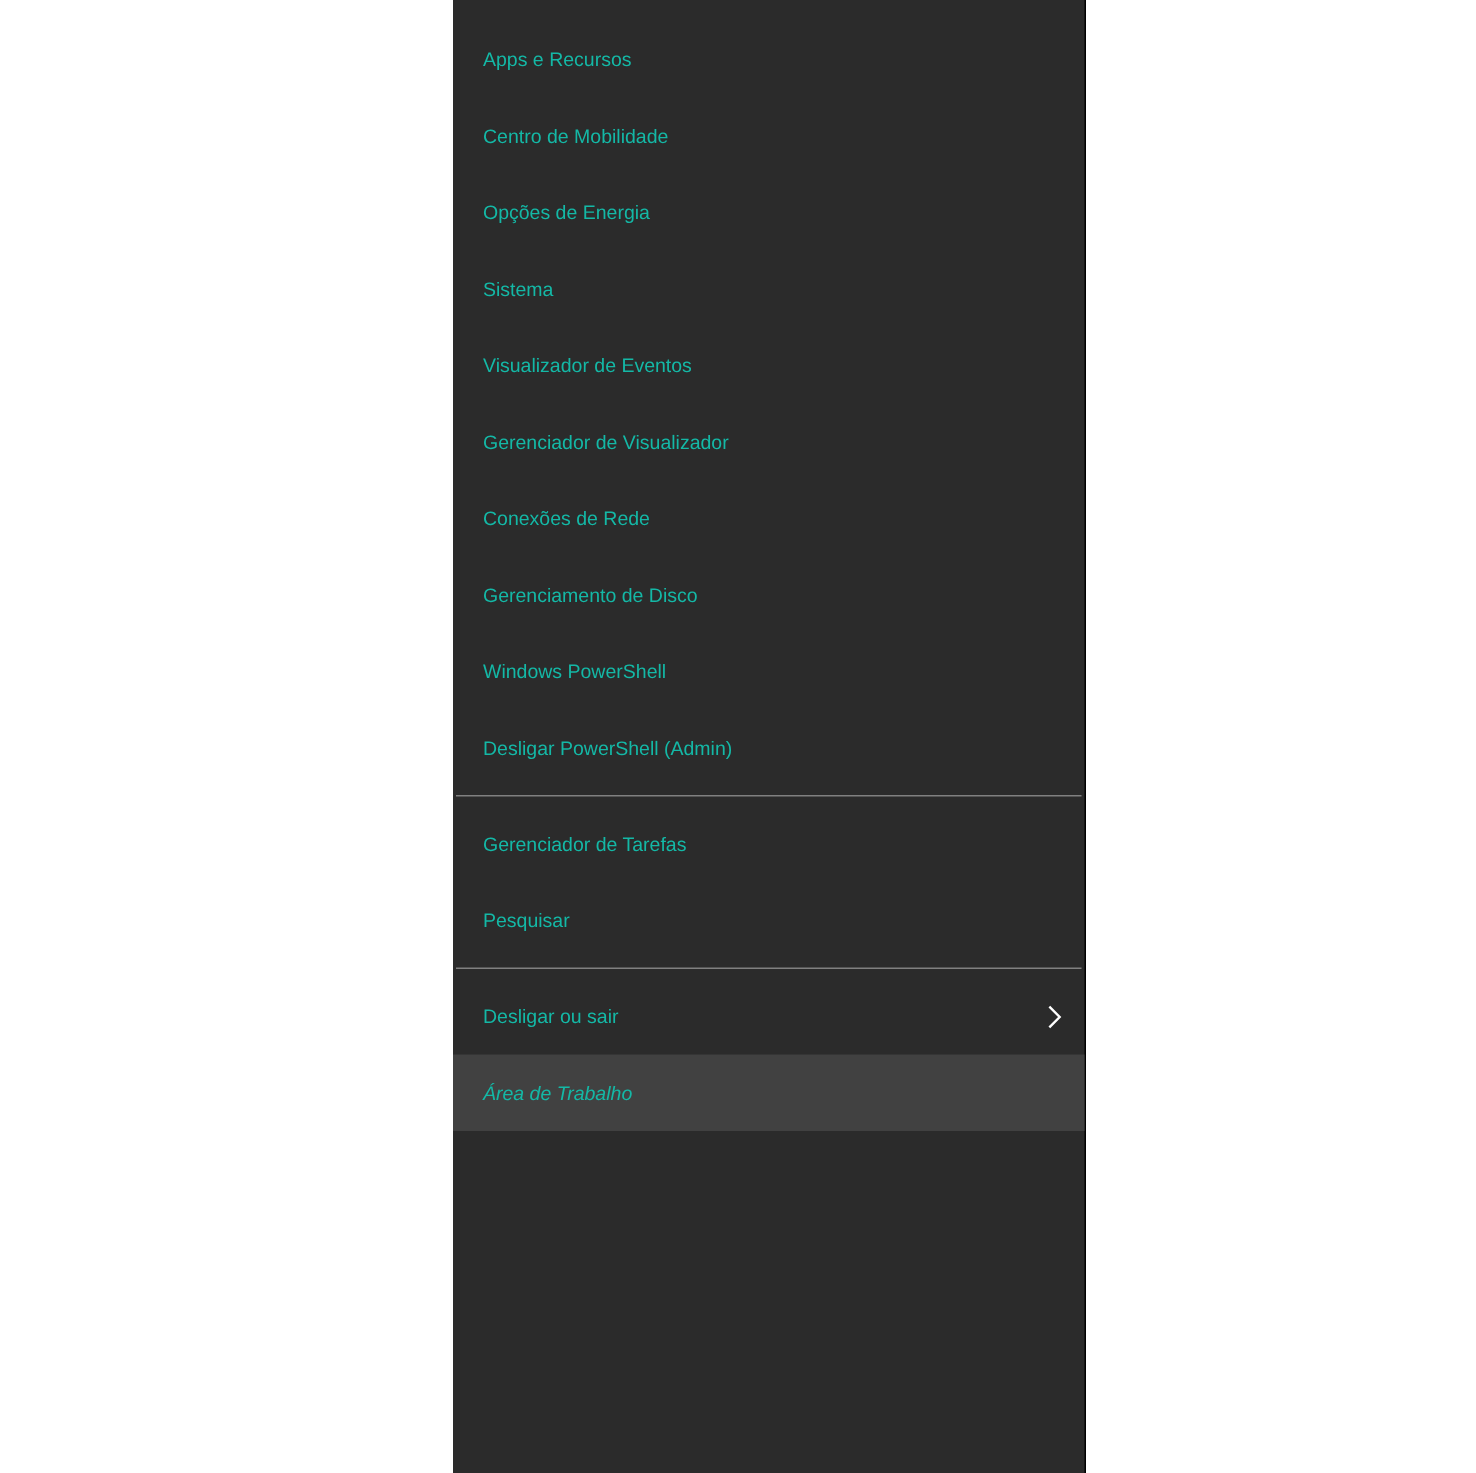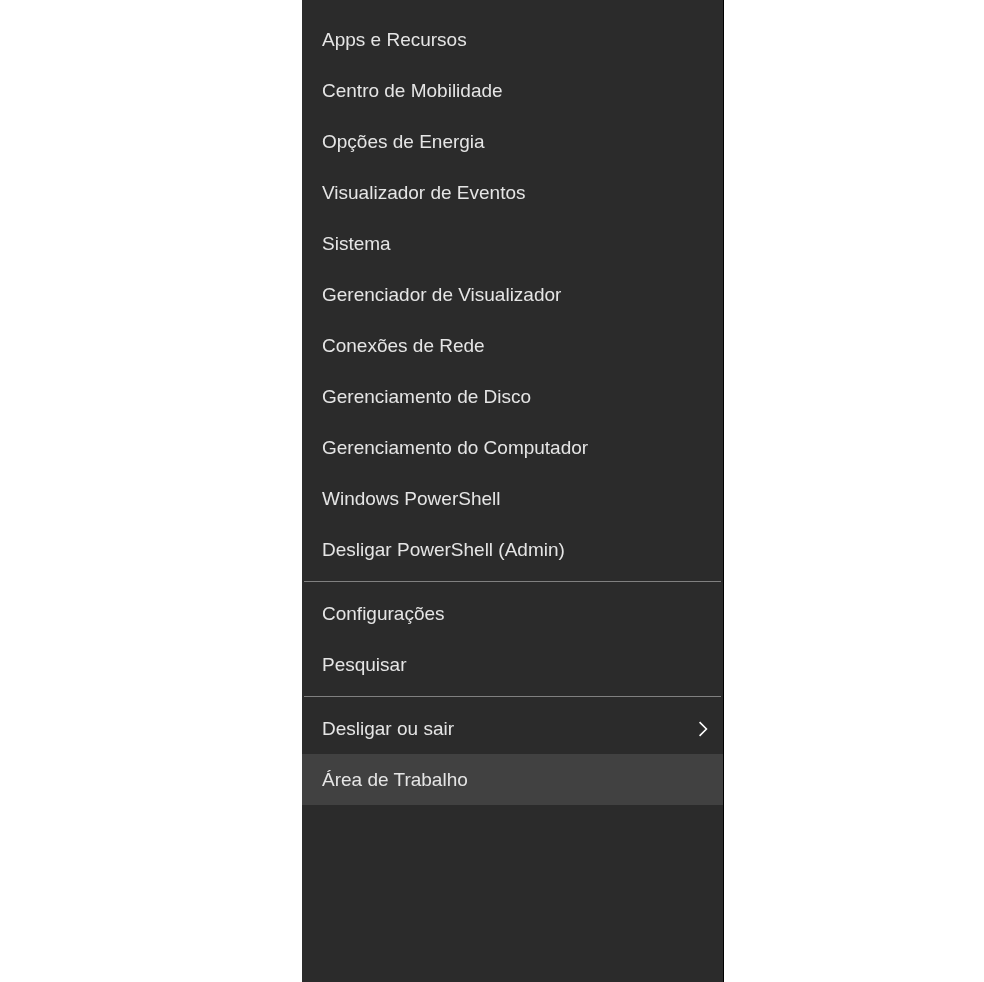--- a/index.html
+++ b/index.html
@@ -35,28 +35,29 @@
     color: #1a6fd4;
     font-size: 10px;
     line-height: 6px;
   }
   .menu-item {
     height: 51px;
     display: flex;
     align-items: center;
     padding-left: 20px;
     padding-right: 14px;
-    color: #e5e5e5;
-    font-size: 19px;
+    color: #14b8a6;
+    font-size: 13px;
     font-weight: 400;
     cursor: default;
     position: relative;
   }
   .menu-item.hover {
     background: #414141;
+    font-style: italic;
   }
   .menu-item .label {
     flex: 1;
   }
   .menu-item .chevron {
     width: 12px;
     height: 12px;
     display: inline-flex;
     align-items: center;
     justify-content: center;
@@ -85,48 +86,45 @@
   <div class="menu-item">
     <span class="label">Apps e Recursos</span>
   </div>
   <div class="menu-item">
     <span class="label">Centro de Mobilidade</span>
   </div>
   <div class="menu-item">
     <span class="label">Opções de Energia</span>
   </div>
   <div class="menu-item">
-    <span class="label">Visualizador de Eventos</span>
+    <span class="label">Sistema</span>
   </div>
   <div class="menu-item">
-    <span class="label">Sistema</span>
+    <span class="label">Visualizador de Eventos</span>
   </div>
   <div class="menu-item">
     <span class="label">Gerenciador de Visualizador</span>
   </div>
   <div class="menu-item">
     <span class="label">Conexões de Rede</span>
   </div>
   <div class="menu-item">
     <span class="label">Gerenciamento de Disco</span>
   </div>
   <div class="menu-item">
-    <span class="label">Gerenciamento do Computador</span>
-  </div>
-  <div class="menu-item">
     <span class="label">Windows PowerShell</span>
   </div>
   <div class="menu-item">
     <span class="label">Desligar PowerShell (Admin)</span>
   </div>
 
   <div class="divider"></div>
 
   <div class="menu-item">
-    <span class="label">Configurações</span>
+    <span class="label">Gerenciador de Tarefas</span>
   </div>
   <div class="menu-item">
     <span class="label">Pesquisar</span>
   </div>
 
   <div class="divider"></div>
 
   <div class="menu-item">
     <span class="label">Desligar ou sair</span>
     <span class="chevron">

